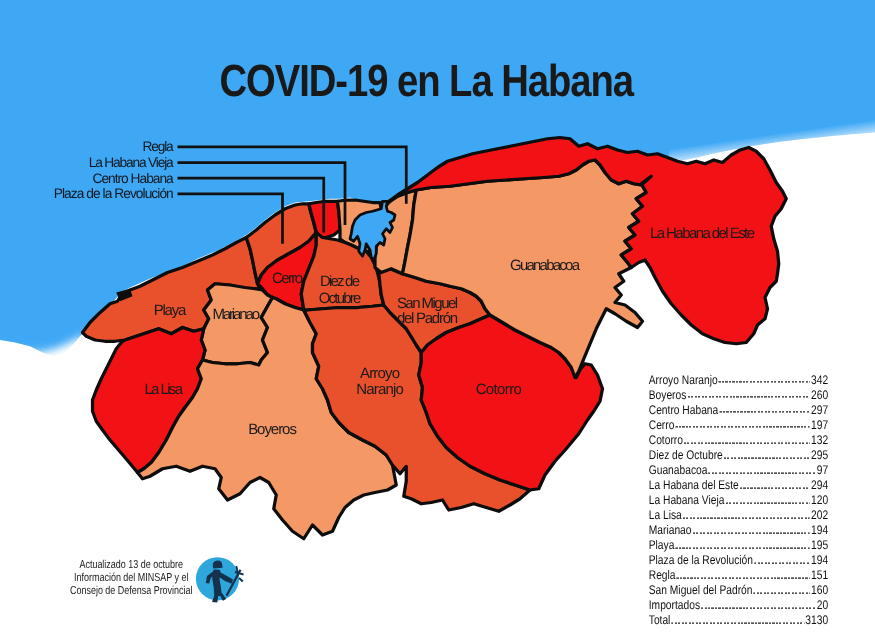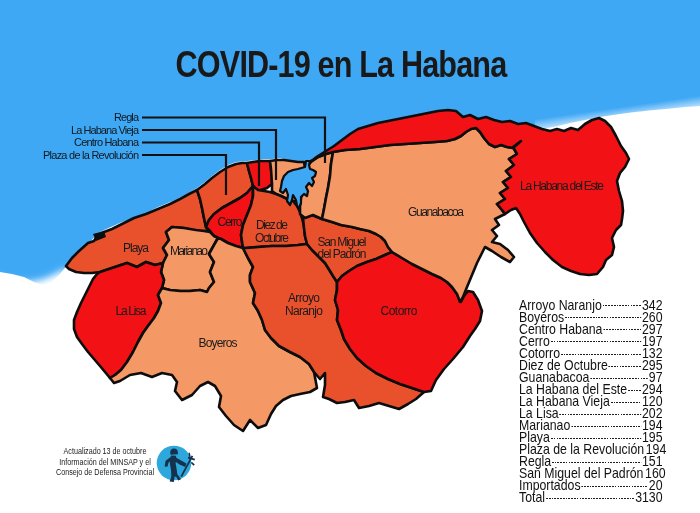--- a/index.html
+++ b/index.html
@@ -1,19 +1,19 @@
 <!DOCTYPE html>
 <html><head>
 <meta charset="utf-8">
 <style>
   html,body{margin:0;padding:0;}
   body{width:700px;height:513px;overflow:hidden;background:#fff;font-family:"Liberation Sans",sans-serif;position:relative;}
   .stage{position:absolute;left:0;top:0;width:700px;height:513px;}
   .title{position:absolute;left:0;top:47px;width:682px;text-align:center;font-weight:bold;font-size:36px;line-height:36px;color:#191919;letter-spacing:-1px;transform:scaleX(0.85);transform-origin:341px 0;}
-  .tbl{position:absolute;left:519px;top:298px;width:144px;font-size:15px;color:#111;}
+  .tbl{position:absolute;left:519px;top:298px;width:144px;font-size:10px;color:#111;}
   .tbl .row{display:flex;align-items:center;height:12.05px;white-space:nowrap;transform:scaleX(0.82);transform-origin:0 50%;width:175px;}
   .tbl .fill{flex:1;height:12px;margin:0 1px;background:repeating-linear-gradient(90deg,#1c1c1c 0 2.1px,transparent 2.1px 3.4px) 0 7.3px/100% 1.15px no-repeat;}
   .attr{position:absolute;left:35px;top:446px;width:140px;font-size:9.2px;line-height:10.7px;color:#222;text-align:center;transform:scaleX(0.78);transform-origin:70px 0;}
 </style>
 </head>
 <body>
 <div class="stage">
 <svg width="700" height="513" viewBox="0 0 700 513">
 <defs>
   <filter id="soft" x="-30%" y="-30%" width="160%" height="160%">

